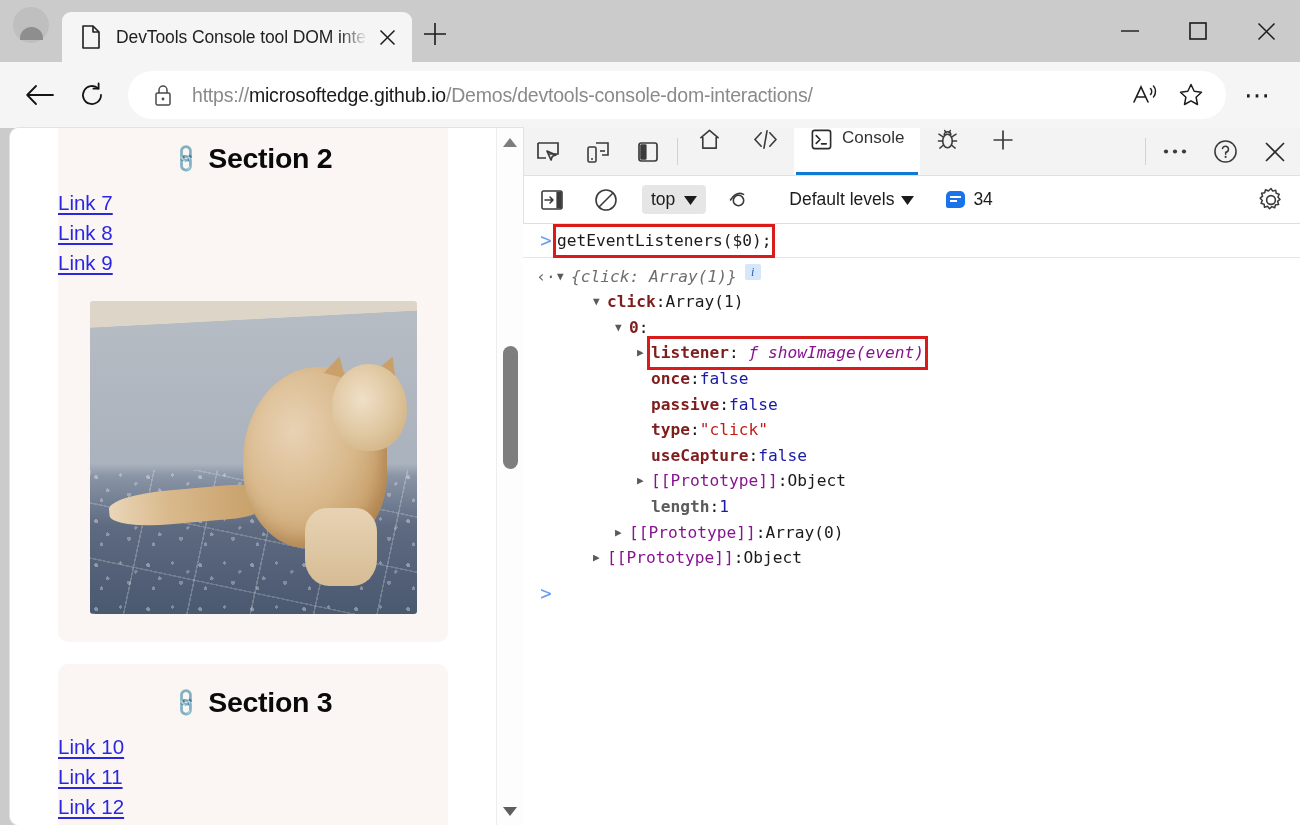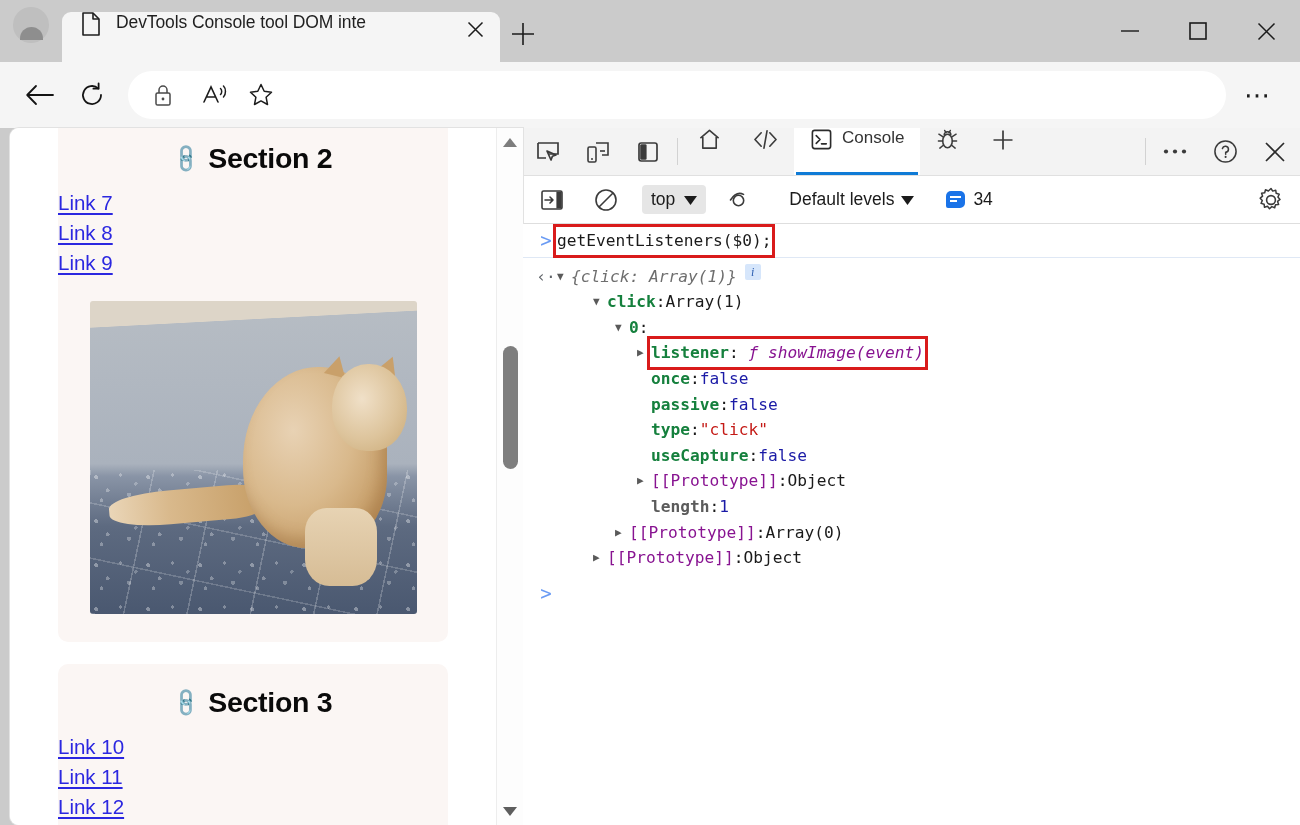--- a/index.html
+++ b/index.html
@@ -20,23 +20,23 @@
   }
   .profile-btn {
     width: 62px; height: 62px; display: flex; align-items: center; justify-content: center;
     padding-bottom: 12px;
   }
   .avatar-wrap { position: relative; width: 36px; height: 36px; border-radius: 50%; background: #bfbfbf;
                  display:flex; align-items:center; justify-content:center; }
   .avatar-body { width: 23px; height: 13px; border-radius: 12px 12px 0 0; background: #8e8e8e; position: absolute; bottom: 3px; }
 
   .tab {
-    height: 50px; width: 438px; background: #f5f5f5;
+    height: 50px; width: 350px; background: #f5f5f5;
     border-radius: 9px 9px 0 0;
-    display: flex; align-items: flex-start; padding: 0 8px 0 18px;
+    display: flex; align-items: center; padding: 0 8px 0 18px;
     position: relative;
   }
   .tab-favicon { width: 22px; height: 24px; flex: 0 0 auto; margin-right: 14px; }
   .tab-title {
     flex: 1 1 auto; font-size: 17.5px; color: #1f1f1f; white-space: nowrap;
     overflow: hidden; letter-spacing: -0.1px;
     -webkit-mask-image: linear-gradient(to right, #000 88%, transparent 99%);
     mask-image: linear-gradient(to right, #000 88%, transparent 99%);
   }
   .tab-close { width: 34px; height: 34px; display: flex; align-items: center; justify-content: center;
@@ -202,21 +202,21 @@
     flex: 1 1 auto; background: #fff; overflow: hidden; position: relative;
     font-family: "DejaVu Sans Mono", monospace; font-size: 16.2px; line-height: 25.6px;
   }
   .cns-row { display: flex; align-items: flex-start; padding-left: 12px; position: relative; }
   .cns-gutter { width: 22px; flex: 0 0 22px; color: #8f8f8f; text-align: center; }
   .cns-input-row { border-bottom: 1px solid #dfe8f5; padding-bottom: 3px; }
   .cns-expr { color: #1a1a1a; }
   .hl-red { outline: 3.5px solid #d91b1b; outline-offset: 1px; }
   .ret-arrow { color: #5f6368; }
   .tok-gray { color: #6e6e6e; font-style: italic; }
-  .tok-prop { color: #15803d; font-weight: bold; }
+  .tok-prop { color: #7f1d1d; font-weight: bold; }
   .tok-proto { color: #881391; }
   .tok-num { color: #1a1aa6; }
   .tok-bool { color: #1a1aa6; }
   .tok-str { color: #c41a16; }
   .tok-plain { color: #1a1a1a; }
   .tok-fn { color: #881391; font-style: italic; }
   .tri { display: inline-block; width: 14px; color: #5a5a5a; font-size: 11px; }
   .tri-r { display: inline-block; width: 14px; color: #5a5a5a; font-size: 11px; }
   .info-i {
     display: inline-block; width: 16px; height: 16px; background: #d6e6fb; color: #2a5db0;
@@ -295,20 +295,21 @@
     </div>
 
     <div class="omnibox">
       <span class="lock-icon">
         <svg width="18" height="22" viewBox="0 0 18 22">
             <rect x="2" y="9" width="14" height="12" rx="1.6" fill="none" stroke="#4a4a4a" stroke-width="1.5"></rect>
             <path d="M5 9V6a4 4 0 0 1 8 0v3" fill="none" stroke="#4a4a4a" stroke-width="1.5"></path>
             <circle cx="9" cy="15" r="1.4" fill="#4a4a4a"></circle>
           </svg>
       </span>
+      <span class="url">https://<b>microsoftedge.github.io</b><span>/Demos/devtools-console-dom-interactions/</span></span>
       <span class="omni-btn">
         <svg width="26" height="24" viewBox="0 0 26 24">
             <path d="M2 19L9 4l7 15M4.8 14h8.4" fill="none" stroke="#1c1c1c" stroke-width="1.6" stroke-linecap="round"></path>
             <path d="M18.5 5.5c1.6 1.4 1.6 4.6 0 6M21.5 3c2.6 2.4 2.6 8.6 0 11" fill="none" stroke="#1c1c1c" stroke-width="1.5" stroke-linecap="round"></path>
           </svg>
       </span>
       <span class="omni-btn">
         <svg width="26" height="26" viewBox="0 0 26 26">
             <path d="M13 2.5l3.2 6.8 7.3.9-5.4 5 1.4 7.3L13 18.9 6.5 22.5 7.9 15.2 2.5 10.2l7.3-.9z" fill="none" stroke="#1c1c1c" stroke-width="1.5" stroke-linejoin="round"></path>
           </svg>

